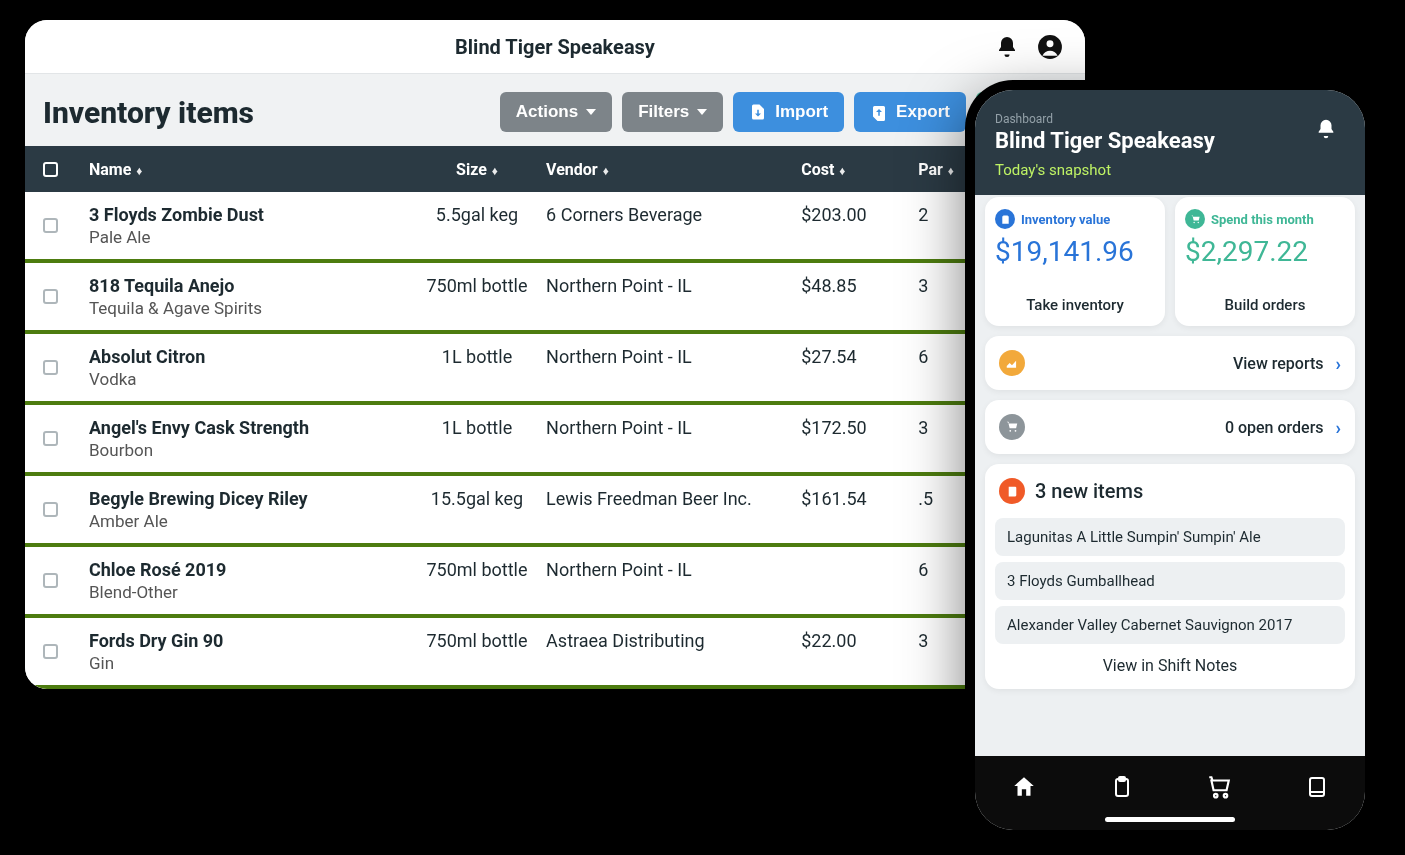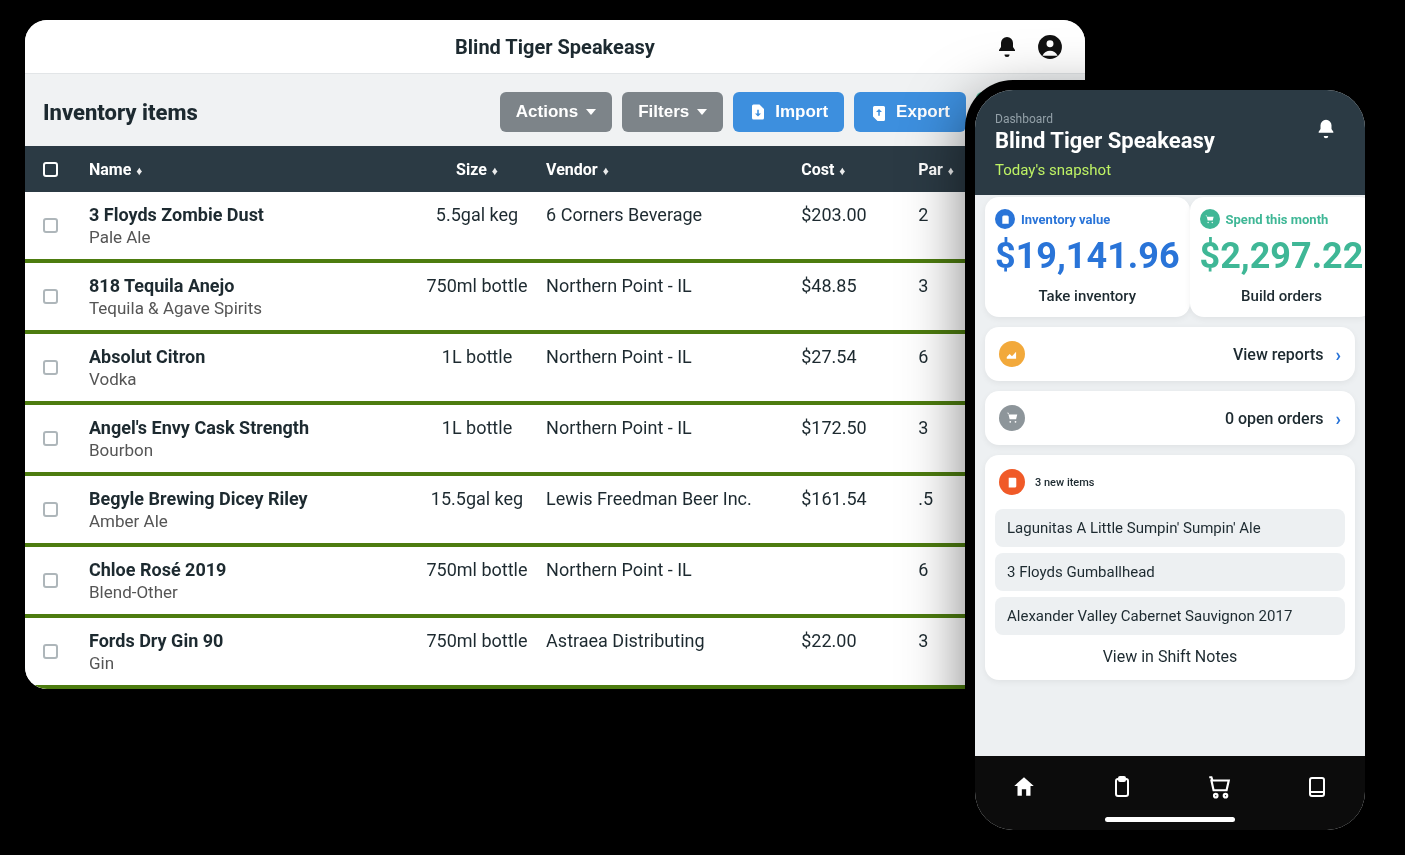--- a/index.html
+++ b/index.html
@@ -43,21 +43,21 @@
     gap: 18px;
     align-items: center;
   }
   .toolbar {
     display: flex;
     align-items: center;
     padding: 18px 18px 14px 18px;
     gap: 10px;
   }
   .page-heading {
-    font-size: 22px;
+    font-size: 30px;
     font-weight: 800;
     color: #1d2a30;
     flex: 1;
   }
   .btn {
     display: inline-flex;
     align-items: center;
     gap: 8px;
     border: none;
     border-radius: 6px;
@@ -145,29 +145,29 @@
   }
   .dash-label { color: #93a0a8; font-size: 12px; margin-bottom: 2px; }
   .venue { font-size: 22px; font-weight: 700; margin-bottom: 8px;}
   .snapshot-label { font-size: 15px; color:#bef264; }
   .phone-header .bell-wrap { position:absolute; right:28px; top:28px; color:#fff;}
   .phone-body {
     padding: 8px 10px 0 10px;
     display:flex; flex-direction:column; gap:10px;
     margin-top:-6px;
   }
-  .card-row { display:flex; }
+  .card-row { display:flex; gap:10px; }
   .card {
     background:#fff; border-radius:14px; padding:12px 10px;
     flex:1; box-shadow:0 2px 6px rgba(0,0,0,.06);
   }
   .card .head { display:flex; align-items:center; gap:6px; font-size:13px; font-weight:700;}
   .card.blue .head { color:#2974d8; }
   .card.green .head { color:#3fb796; }
-  .card .amount { font-size:36px; font-weight:700; margin:6px 0 10px 0;}
+  .card .amount { font-size:28px; font-weight:400; margin:6px 0 28px 0;}
   .card.blue .amount { color:#2974d8;}
   .card.green .amount { color:#3fb796;}
   .card .action { text-align:center; font-size:15px; color:#1d2a30; font-weight:500;}
   .pill-row {
     background:#fff; border-radius:14px; padding:14px 14px;
     display:flex; align-items:center; gap:12px;
     box-shadow:0 2px 6px rgba(0,0,0,.06);
   }
   .pill-row .label { flex:1; font-size:16px; color:#1d2a30; font-weight:500;text-align:right;}
   .chev { color:#2974d8; font-size:18px; font-weight:800;}
@@ -179,21 +179,21 @@
   .ri-yellow { background:#f2a93b;}
   .ri-gray { background:#8d959a;}
   .ri-orange { background:#f05a28;}
   .ri-blue { background:#2974d8;}
   .ri-green { background:#3fb796;}
   .new-items-card {
     background:#fff; border-radius:14px; padding:12px 10px 14px 10px;
     box-shadow:0 2px 6px rgba(0,0,0,.06);
   }
   .new-items-head { display:flex; align-items:center; gap:10px; padding:2px 4px 8px 4px;}
-  .new-items-head .t { font-size:11px; font-weight:500; color:#1d2a30;}
+  .new-items-head .t { font-size:20px; font-weight:500; color:#1d2a30;}
   .new-item {
     background:#edf0f2; border-radius:8px; padding:10px 12px;
     font-size:15px; color:#1d2a30; margin-top:6px;
   }
   .shift-link { text-align:center; padding-top:12px; font-size:16px; color:#1d2a30;}
   .tabbar {
     margin-top:auto;
     background:#0c0c0c; height:74px;
     display:flex; align-items:center; justify-content:space-around;
     color:#fff; padding-bottom:12px;

